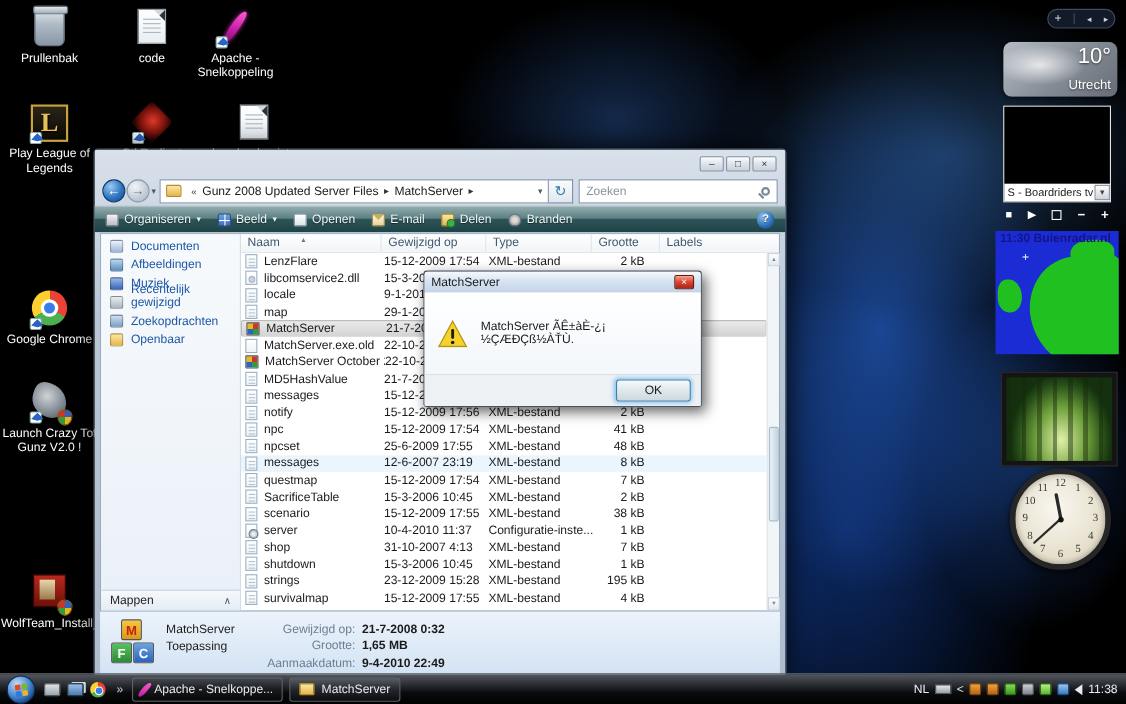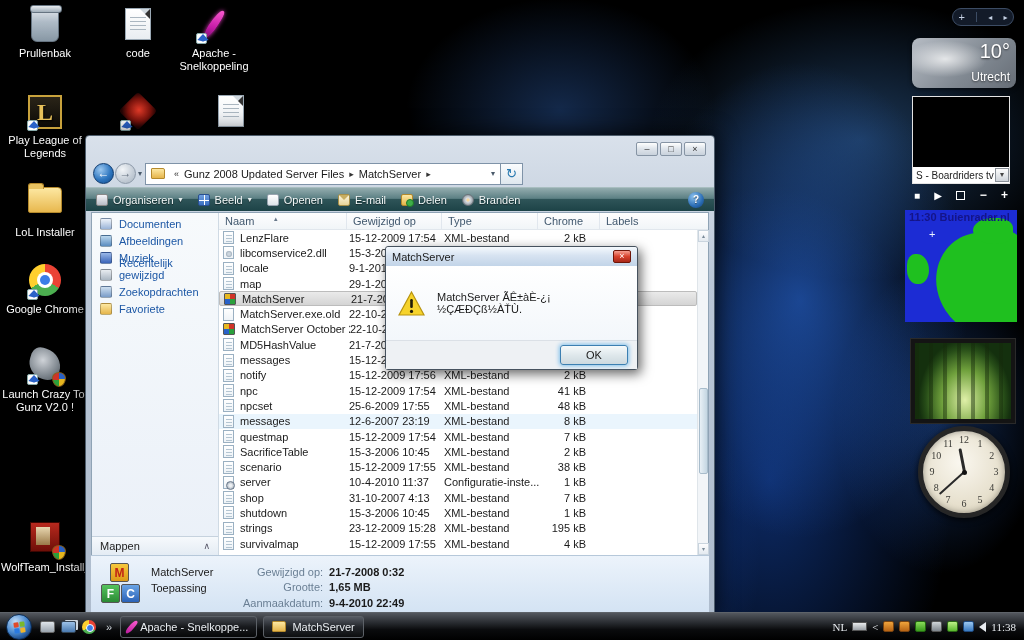--- a/index.html
+++ b/index.html
@@ -264,21 +264,21 @@
     border:1px solid #b58a2c;border-radius:1px 2px 1px 1px;flex:none;}
   #tray{margin-left:auto;display:flex;align-items:center;gap:5px;padding-right:8px;}
   .trico{width:11px;height:11px;border-radius:2px;flex:none;}
   .tr-kb{width:15px;height:9px;background:linear-gradient(#e8eaec,#9aa0a6);border:1px solid #555;}
   .tr-orange{background:linear-gradient(#f0a43c,#b86414);border:1px solid #7a4410;}
   .tr-green{background:linear-gradient(#8adc5a,#3a9a1e);border:1px solid #236a10;}
   .tr-mon{background:linear-gradient(#cfd4d8,#7e858c);border:1px solid #555;}
   .tr-batt{background:linear-gradient(#bef088,#5ab82e);border:1px solid #2a6a14;}
   .tr-net{background:linear-gradient(#9cc8f0,#3a7ac0);border:1px solid #1e4a80;}
   .tr-vol{width:0;height:0;border:5px solid transparent;border-right:7px solid #e8ecf0;border-left:none;}
-  #tray .txt{font-size:11px;font-family:Liberation Serif, serif;}
+  #tray .txt{font-size:11px;}
 </style>
 </head>
 <body>
 
 <div id="desktop">
 
   <div class="dicon" style="left:1px;top:8px">
     <div class="art">
         <div class="art-bin"></div>
       </div>
@@ -309,26 +309,20 @@
         <div class="art-radiant"></div>
         <span class="shortcut-arrow"></span>
       </div>
     <div class="lbl">GtkRadiant</div>
   </div>
   <div class="dicon" style="left:187px;top:95px">
     <div class="art">
         <div class="art-page"></div>
       </div>
     <div class="lbl">downloadregister</div>
-  </div>
-  <div class="dicon" style="left:1px;top:182px">
-    <div class="art">
-        <div class="art-folder"></div>
-      </div>
-    <div class="lbl">LoL Installer</div>
   </div>
   <div class="dicon" style="left:1px;top:264px">
     <div class="art">
         <div class="art-chrome"></div>
         <span class="shortcut-arrow"></span>
       </div>
     <div class="lbl">Google Chrome</div>
   </div>
   <div class="dicon" style="left:1px;top:349px">
     <div class="art">
@@ -414,20 +408,24 @@
       <div id="crumb">
         <span class="mini-folder"></span>
         <span class="crumb-sep">«</span>
         <span>Gunz 2008 Updated Server Files</span>
         <span class="crumb-sep">▸</span>
         <span>MatchServer</span>
         <span class="crumb-sep">▸</span>
         <span class="dd">▾</span>
       </div>
       <span id="refresh-btn">↻</span>
+      <div id="search-box">
+        <span>Zoeken</span>
+        <span class="mag"></span>
+      </div>
     </div>
     <div id="cmdbar">
       <span class="cmd">
           <span class="ci ci-org"></span>
           <span>Organiseren</span>
           <span class="caret">▾</span>
         </span>
       <span class="cmd">
           <span class="ci ci-view"></span>
           <span>Beeld</span>
@@ -469,34 +467,34 @@
             <div class="nitem">
               <span class="ni ni-recent"></span>
               <span>Recentelijk gewijzigd</span>
             </div>
             <div class="nitem">
               <span class="ni ni-searches"></span>
               <span>Zoekopdrachten</span>
             </div>
             <div class="nitem">
               <span class="ni ni-public"></span>
-              <span>Favoriete</span>
+              <span>Openbaar</span>
             </div>
           </div>
         <div id="mappen">
           <span>Mappen</span>
           <span class="chev">∧</span>
         </div>
       </div>
       <div id="filearea">
         <div id="cheader">
             <div class="hc c0">Naam<span class="sort">▴</span></div>
             <div class="hc c1">Gewijzigd op</div>
             <div class="hc c2">Type</div>
-            <div class="hc c3">Chrome</div>
+            <div class="hc c3">Grootte</div>
             <div class="hc c4">Labels</div>
           </div>
         <div id="rows">
             <div class="frow">
               <span class="fi fi-xml"></span>
               <span class="fc name">LenzFlare</span>
               <span class="fc date">15-12-2009 17:54</span>
               <span class="fc type">XML-bestand</span>
               <span class="fc size">2 kB</span>
             </div>

